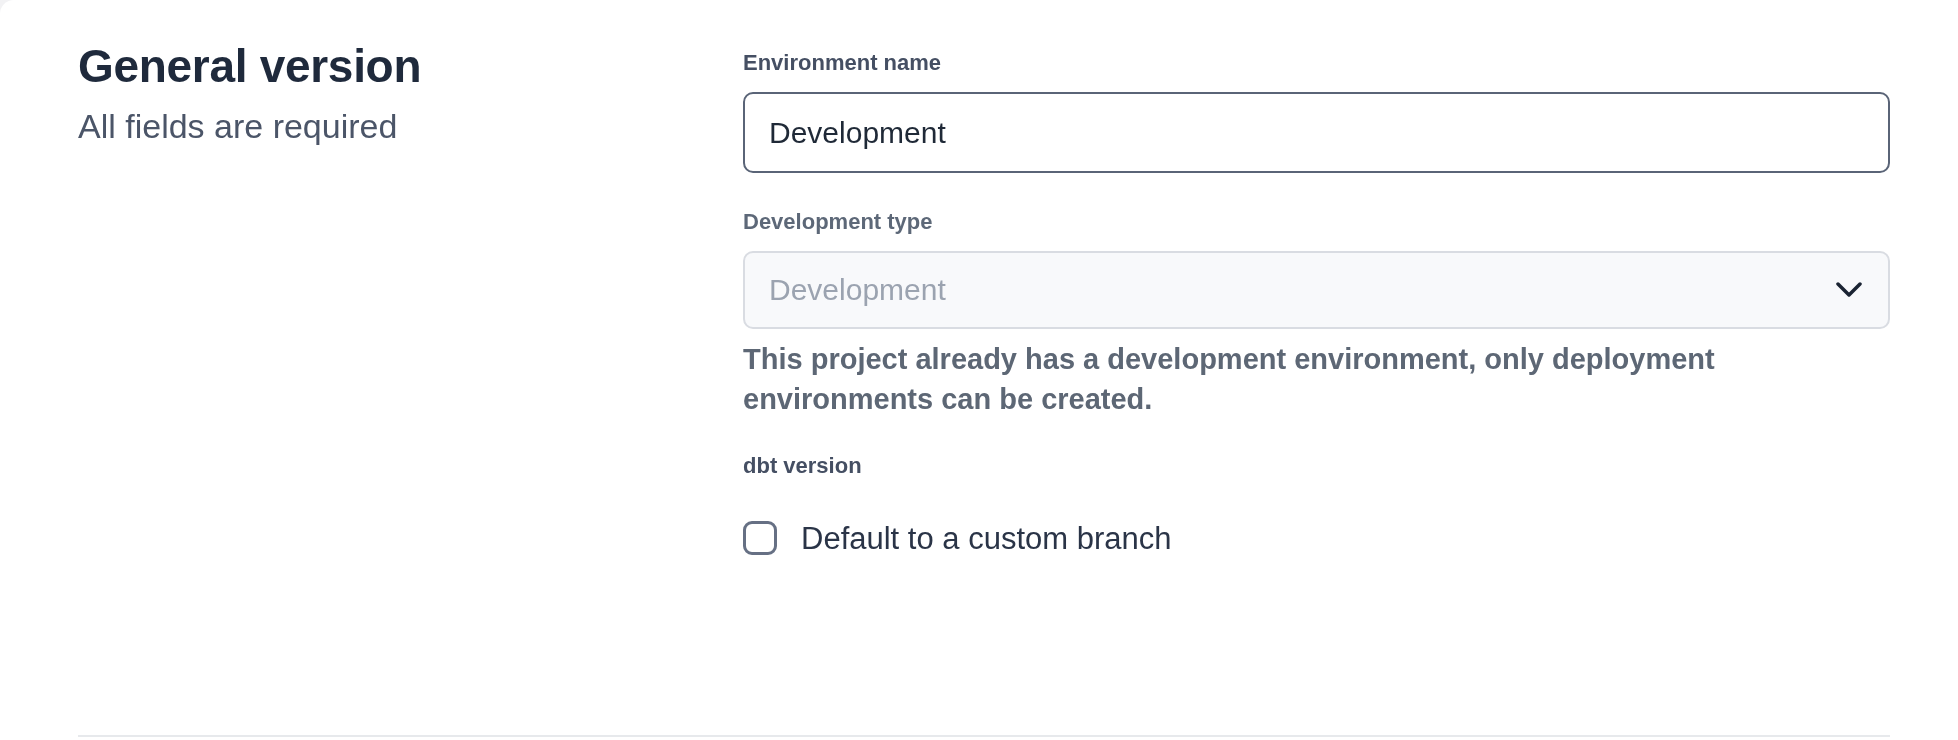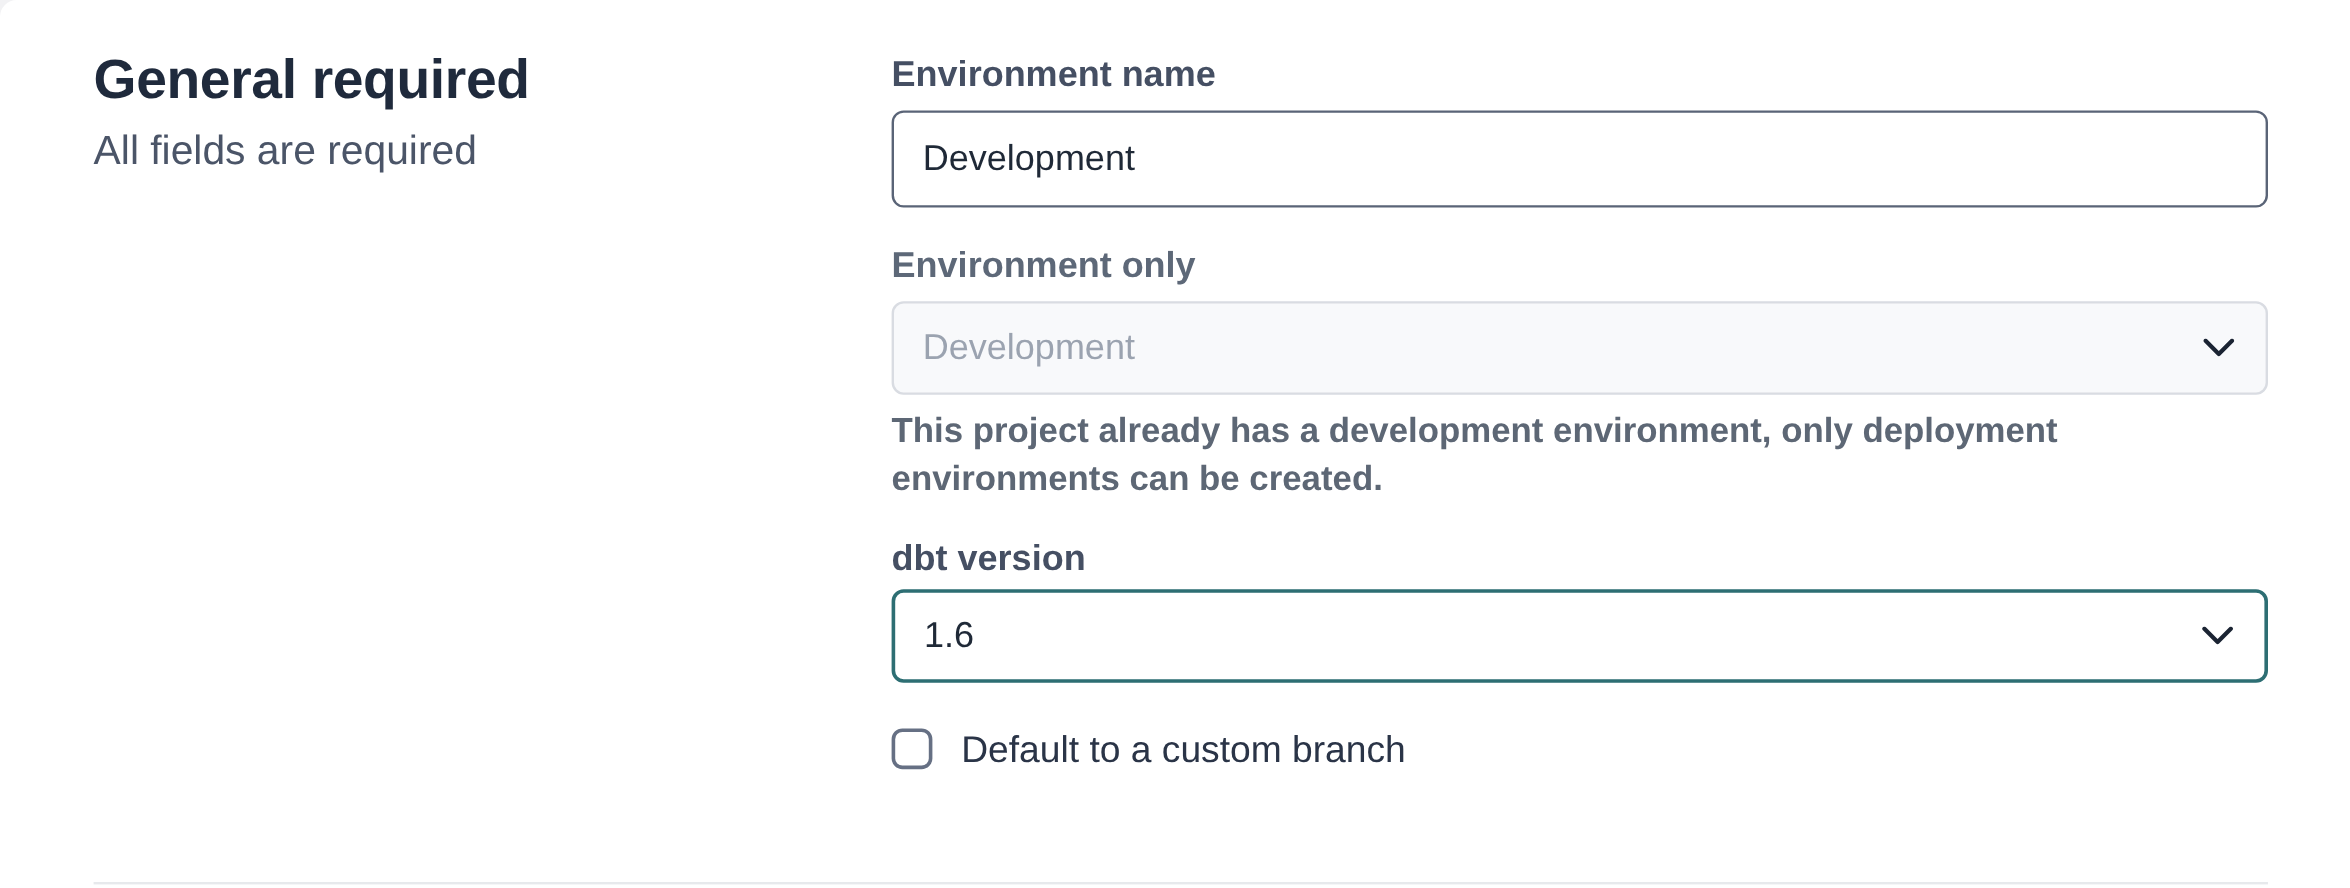--- a/index.html
+++ b/index.html
@@ -23,21 +23,21 @@
   }
   .page-subtitle {
     margin-top: 12px;
     font-size: 34px; font-weight: 400;
     color: #4b5568; line-height: 1.25;
   }
   
   .right-col { position: absolute; left: 743px; top: 46px; width: 1147px; }
   .field-label {
     display: block;
-    font-size: 30px; font-weight: 700;
+    font-size: 22px; font-weight: 700;
     color: #454f63; line-height: 34px;
     margin-bottom: 12px;
   }
   .field-label.muted { color: #5d6878; }
   .field-label.tight { margin-bottom: 8px; }
   .text-input {
     display: block; width: 100%; height: 81px;
     border: 2px solid #5a6477; border-radius: 10px;
     background: #ffffff;
     padding: 0 24px;
@@ -95,50 +95,44 @@
     width: 1812px; height: 2px;
     background: #e7e9ec;
   }
 </style>
 </head>
 <body>
 
 <div class="card">
 
   <div class="left-col">
-    <h1 class="page-title">General required</h1>
+    <h1 class="page-title">General version</h1>
     <p class="page-subtitle">All fields are required</p>
   </div>
 
   <div class="right-col">
 
     <div class="form-group">
       <label class="field-label">Environment name</label>
       <input class="text-input" type="text" value="Development" style="">
     </div>
 
     <div class="form-group group-2">
-      <label class="field-label muted">Environment only</label>
+      <label class="field-label muted">Development type</label>
       <div class="select disabled" aria-disabled="true">
         <span class="select-value">Development</span>
         <svg class="chevron" width="26" height="16" viewBox="0 0 26 16">
           <polyline points="2,2 13,13 24,2" fill="none" stroke="#1b2433" stroke-width="3.5" stroke-linecap="round" stroke-linejoin="round"></polyline>
         </svg>
       </div>
       <p class="helper-text">This project already has a development environment, only deployment environments can be created.</p>
     </div>
 
     <div class="form-group group-3">
       <label class="field-label tight">dbt version</label>
-      <div class="select accent">
-        <span class="select-value">1.6</span>
-        <svg class="chevron" width="26" height="16" viewBox="0 0 26 16">
-          <polyline points="2,2 13,13 24,2" fill="none" stroke="#1b2433" stroke-width="3.5" stroke-linecap="round" stroke-linejoin="round"></polyline>
-        </svg>
-      </div>
     </div>
 
     <div class="checkbox-row">
       <span class="checkbox-box" role="checkbox" aria-checked="false"></span>
       <span class="checkbox-label">Default to a custom branch</span>
     </div>
 
   </div>
 
   <div class="divider"></div>

